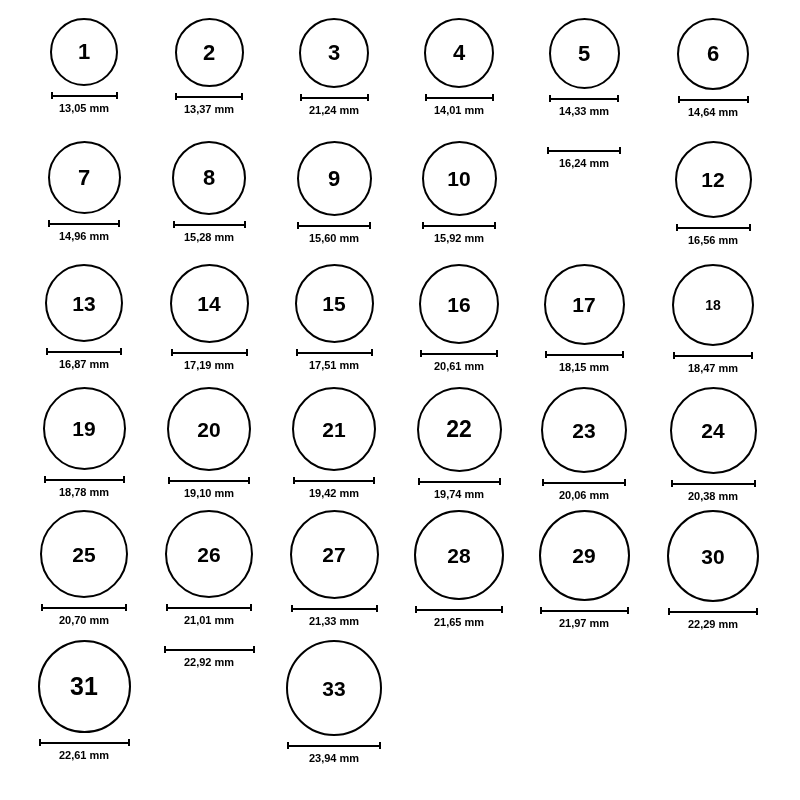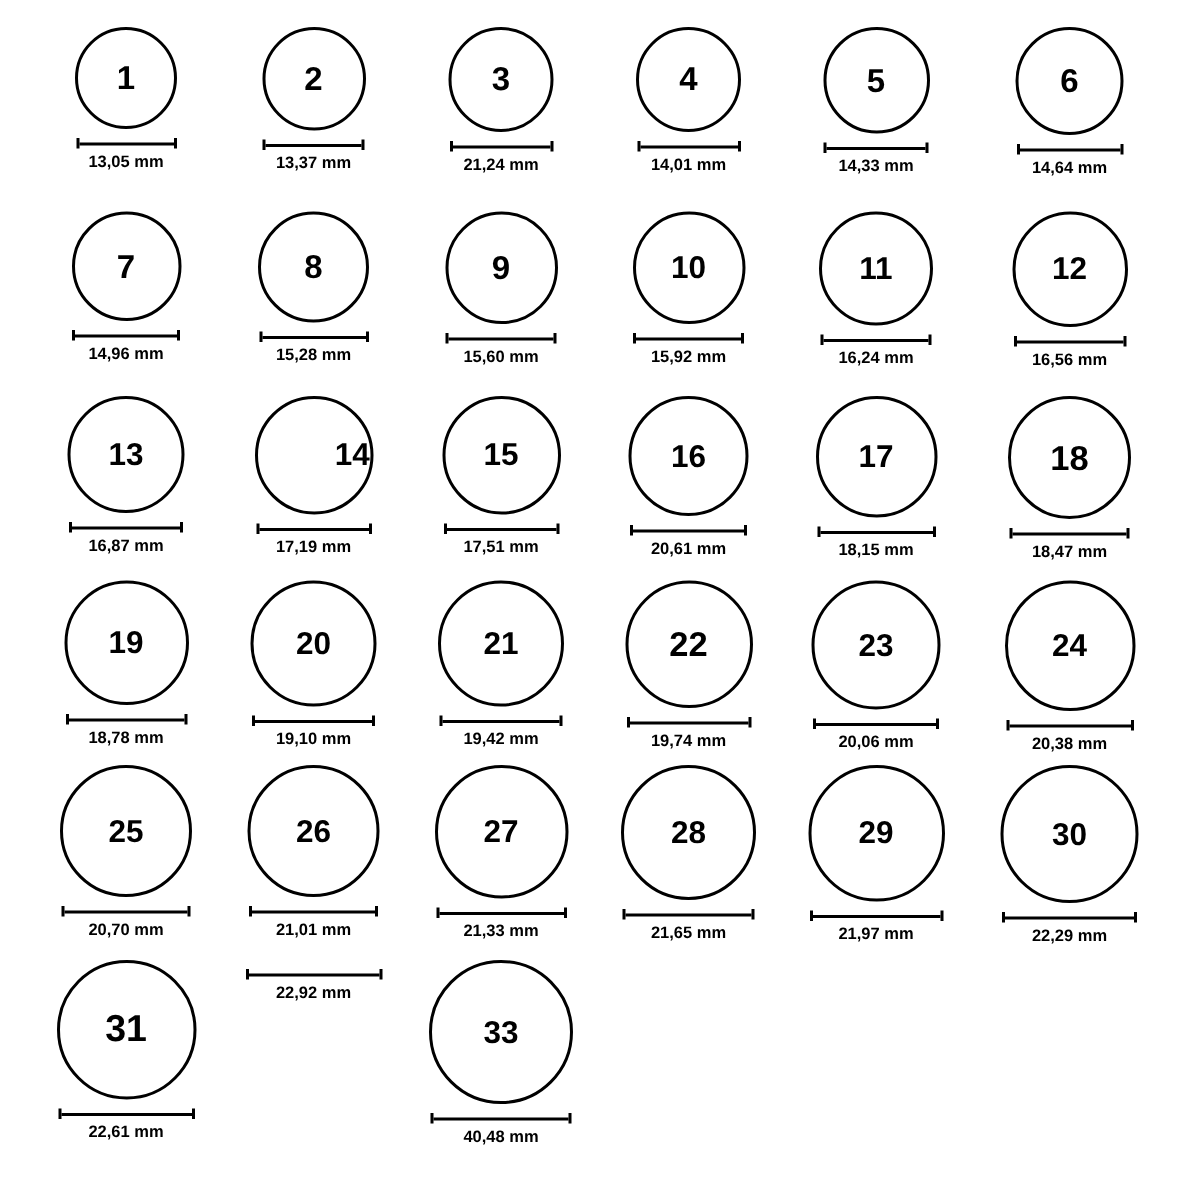--- a/index.html
+++ b/index.html
@@ -159,23 +159,20 @@
     <div class="ring-cell" style="left: 399px; top: 141px; width: 120px;">
       <div class="ring-circle" style="width: 75px; height: 75px;">
         <span class="ring-number" style="font-size: 21px;">10</span>
       </div>
       <div class="dim-wrap" style="margin-top: 6px;">
         <div class="dim-bar" style="width: 74px;"></div>
         <div class="dim-label">15,92 mm</div>
       </div>
     </div>
     <div class="ring-cell" style="left: 524px; top: 141px; width: 120px;">
-      <div class="ring-circle" style="width: 76px; height: 76px;">
-        <span class="ring-number" style="font-size: 21px;">11</span>
-      </div>
       <div class="dim-wrap" style="margin-top: 6px;">
         <div class="dim-bar" style="width: 74px;"></div>
         <div class="dim-label">16,24 mm</div>
       </div>
     </div>
     <div class="ring-cell" style="left: 653px; top: 141px; width: 120px;">
       <div class="ring-circle" style="width: 77px; height: 77px;">
         <span class="ring-number" style="font-size: 21px;">12</span>
       </div>
       <div class="dim-wrap" style="margin-top: 6px;">
@@ -186,21 +183,21 @@
     <div class="ring-cell" style="left: 24px; top: 264px; width: 120px;">
       <div class="ring-circle" style="width: 78px; height: 78px;">
         <span class="ring-number" style="font-size: 21px;">13</span>
       </div>
       <div class="dim-wrap" style="margin-top: 6px;">
         <div class="dim-bar" style="width: 76px;"></div>
         <div class="dim-label">16,87 mm</div>
       </div>
     </div>
     <div class="ring-cell" style="left: 149px; top: 264px; width: 120px;">
-      <div class="ring-circle" style="width: 79px; height: 79px; justify-content: flex-end;">
+      <div class="ring-circle" style="width: 79px; height: 79px;">
         <span class="ring-number" style="font-size: 21px;">14</span>
       </div>
       <div class="dim-wrap" style="margin-top: 6px;">
         <div class="dim-bar" style="width: 77px;"></div>
         <div class="dim-label">17,19 mm</div>
       </div>
     </div>
     <div class="ring-cell" style="left: 274px; top: 264px; width: 120px;">
       <div class="ring-circle" style="width: 79px; height: 79px;">
         <span class="ring-number" style="font-size: 21px;">15</span>
@@ -223,21 +220,21 @@
       <div class="ring-circle" style="width: 81px; height: 81px;">
         <span class="ring-number" style="font-size: 21px;">17</span>
       </div>
       <div class="dim-wrap" style="margin-top: 6px;">
         <div class="dim-bar" style="width: 79px;"></div>
         <div class="dim-label">18,15 mm</div>
       </div>
     </div>
     <div class="ring-cell" style="left: 653px; top: 264px; width: 120px;">
       <div class="ring-circle" style="width: 82px; height: 82px;">
-        <span class="ring-number" style="font-size: 23px;">18</span>
+        <span class="ring-number" style="font-size: 14px;">18</span>
       </div>
       <div class="dim-wrap" style="margin-top: 6px;">
         <div class="dim-bar" style="width: 80px;"></div>
         <div class="dim-label">18,47 mm</div>
       </div>
     </div>
     <div class="ring-cell" style="left: 24px; top: 387px; width: 120px;">
       <div class="ring-circle" style="width: 83px; height: 83px;">
         <span class="ring-number" style="font-size: 21px;">19</span>
       </div>
@@ -359,16 +356,16 @@
         <div class="dim-bar" style="width: 91px;"></div>
         <div class="dim-label">22,92 mm</div>
       </div>
     </div>
     <div class="ring-cell" style="left: 274px; top: 640px; width: 120px;">
       <div class="ring-circle" style="width: 96px; height: 96px;">
         <span class="ring-number" style="font-size: 21px;">33</span>
       </div>
       <div class="dim-wrap" style="margin-top: 6px;">
         <div class="dim-bar" style="width: 94px;"></div>
-        <div class="dim-label">40,48 mm</div>
+        <div class="dim-label">23,94 mm</div>
       </div>
     </div>
   </div>
 
 </body></html>

